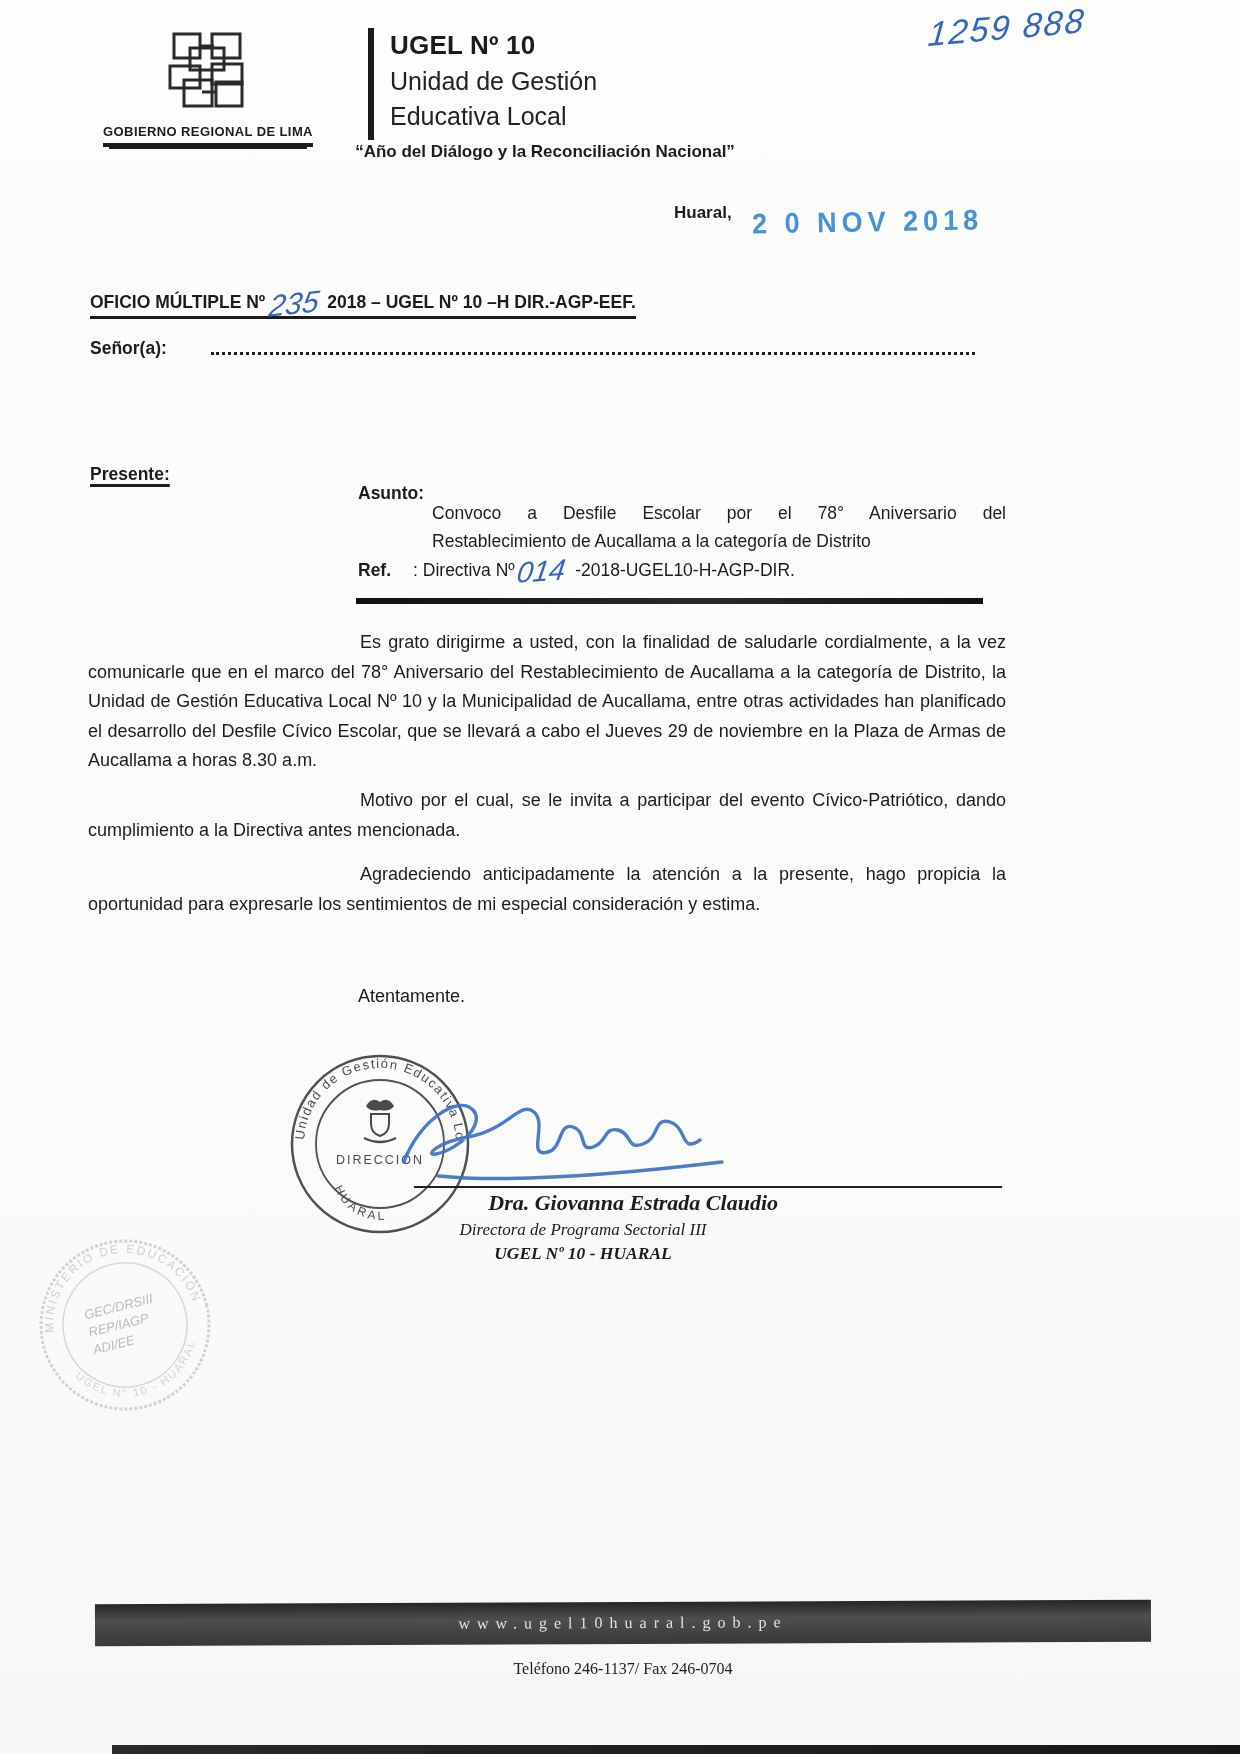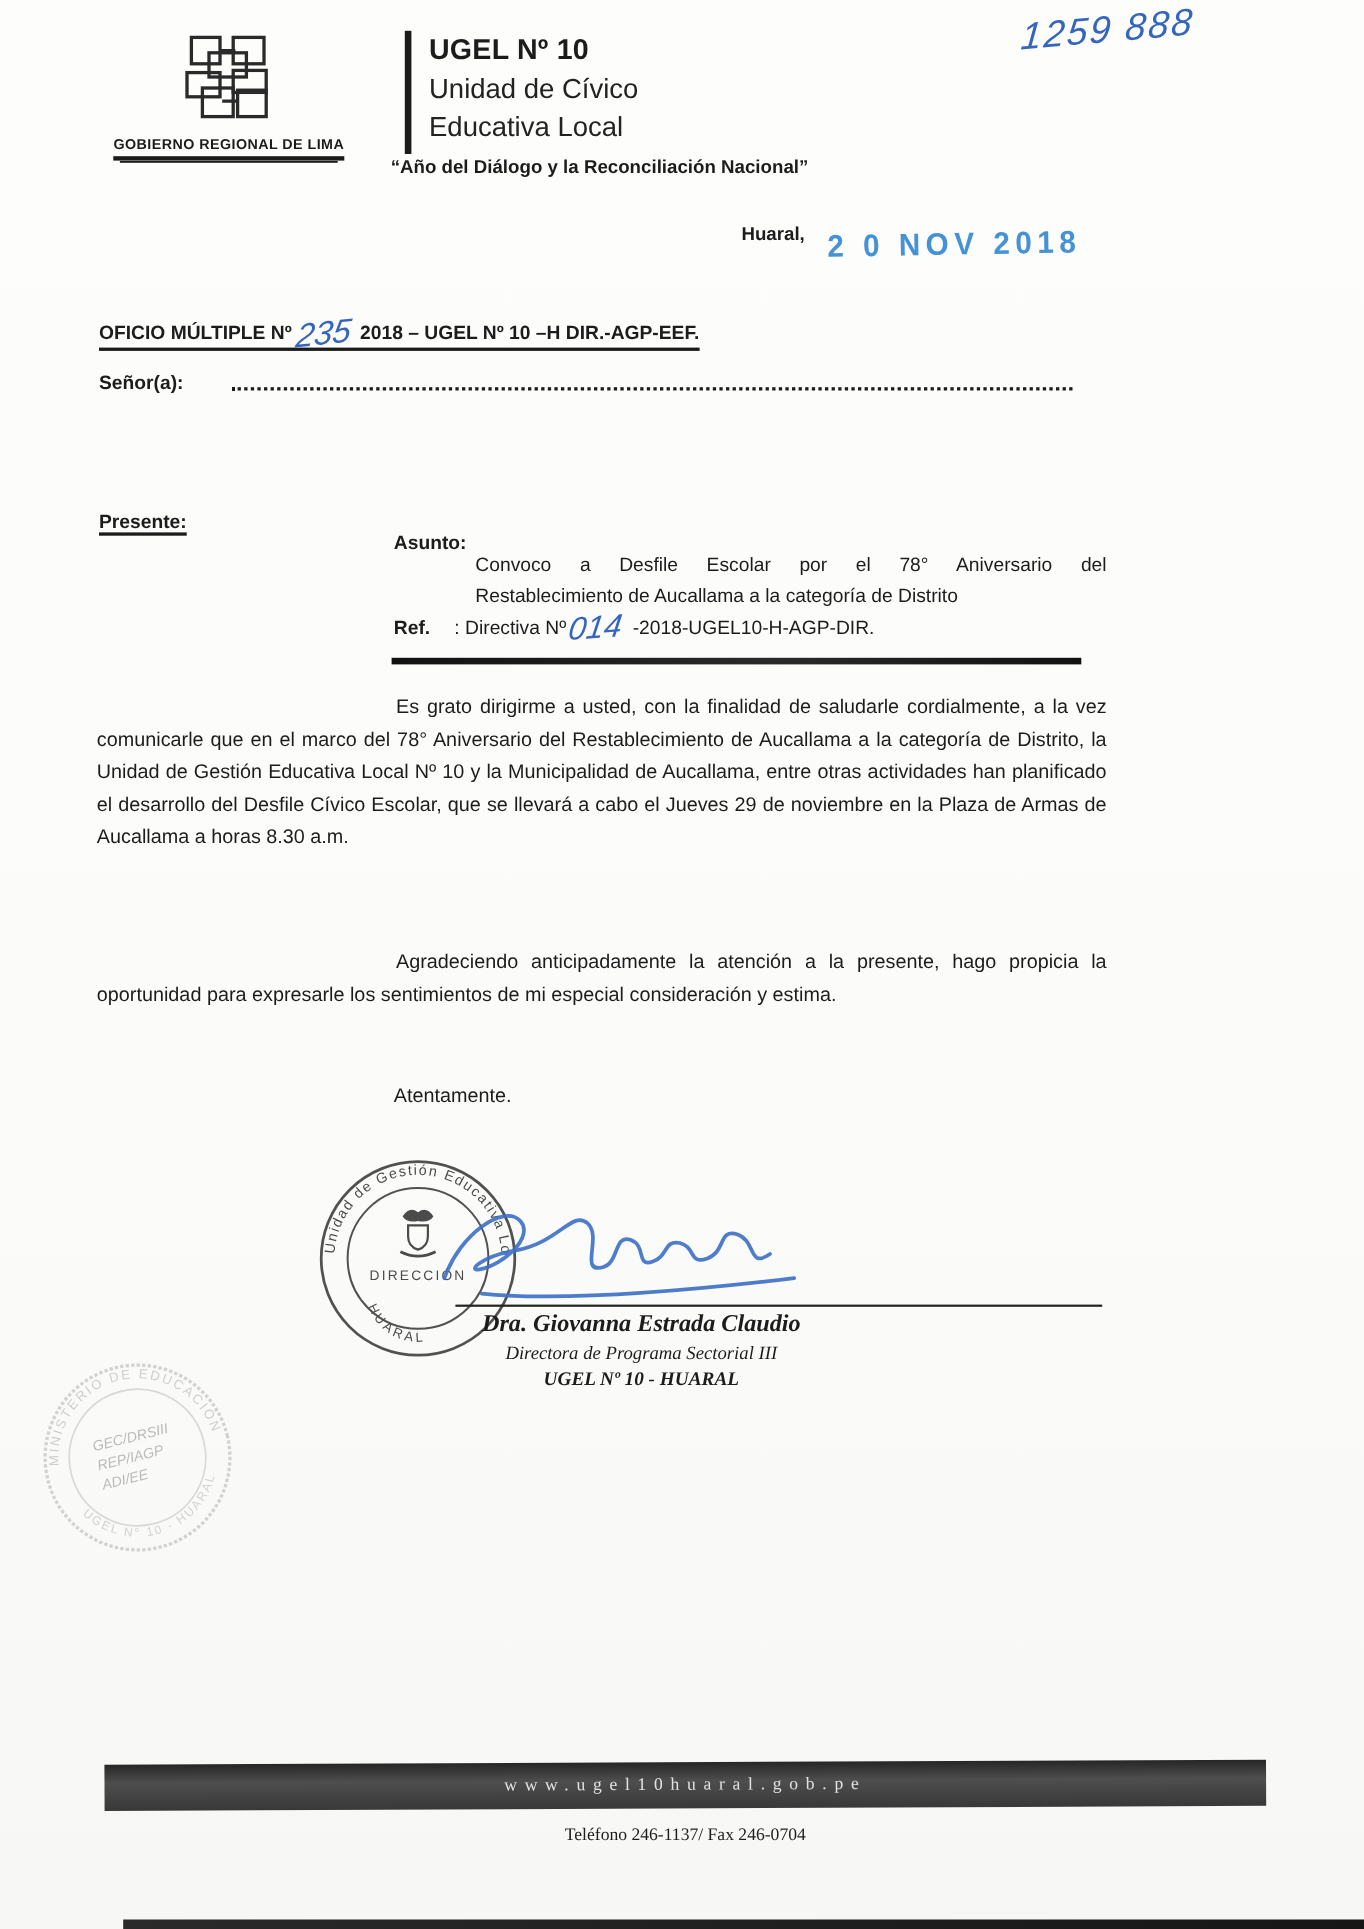--- a/index.html
+++ b/index.html
@@ -65,21 +65,21 @@
   .p1 { top:628px; text-indent:272px; }
   .p2 { top:786px; text-indent:272px; }
   .p3 { top:860px; text-indent:272px; }
   .closing { position:absolute; top:986px; left:358px; font-size:18px; }
   
   .stamp-dir { position:absolute; top:1052px; left:288px; }
   .sig-svg { position:absolute; top:1082px; left:398px; }
   .sig-line { position:absolute; top:1186px; left:414px; width:588px; border-top:2px solid #222; }
   .sig-block { position:absolute; top:1190px; left:388px; width:390px; text-align:center;
     font-family:"Liberation Serif", serif; }
-  .sig-name { font-size:22px; font-weight:bold; font-style:italic; }
+  .sig-name { font-size:22px; font-weight:bold; font-style:italic;text-align:right; }
   .sig-title { font-size:17px; font-style:italic; margin-top:4px; }
   .sig-org { font-size:17.5px; font-weight:bold; font-style:italic; margin-top:3px; }
   .stamp-left { position:absolute; top:1236px; left:36px; opacity:.55; transform:rotate(-14deg); }
   
   .footer-bar { position:absolute; top:1602px; left:95px; width:1056px; height:42px;
     background:linear-gradient(180deg,#262626 0%, #4e4e4e 40%, #383838 100%);
     display:flex; align-items:center; justify-content:center; transform:rotate(-.25deg); }
   .footer-url { color:#e3e3e3; font-family:"Liberation Serif", serif; font-size:16px;
     letter-spacing:7px; }
   .footer-phone { position:absolute; top:1660px; left:95px; width:1056px; text-align:center;
@@ -106,21 +106,21 @@
           <rect x="56" y="54" width="26" height="24"></rect>
           <line x1="40" y1="18" x2="54" y2="18"></line>
           <line x1="42" y1="64" x2="56" y2="64"></line>
         </g>
       </svg>
       <span class="org-name">GOBIERNO REGIONAL DE LIMA</span>
     </div>
     <div class="vbar"></div>
     <div class="ugel-title">
       <div class="ugel-line1">UGEL Nº 10</div>
-      <div class="ugel-line2">Unidad de Cívico</div>
+      <div class="ugel-line2">Unidad de Gestión</div>
       <div class="ugel-line3">Educativa Local</div>
     </div>
   </div>
 
   <div class="hand hand-number-top">1259 888</div>
 
   <div class="motto">“Año del Diálogo y la Reconciliación Nacional”</div>
 
   <div class="dateline">Huaral,</div>
   <div class="date-stamp">2 0 NOV 2018</div>
@@ -147,20 +147,21 @@
 
   <div class="ref">
     <span class="label">Ref.</span>
     <span>: Directiva Nº</span>
     <span class="hand hand-num">014</span>
     <span>-2018-UGEL10-H-AGP-DIR.</span>
   </div>
   <div class="thick-rule"></div>
 
   <p class="body-p p1">Es grato dirigirme a usted, con la finalidad de saludarle cordialmente, a la vez comunicarle que en el marco  del 78° Aniversario del Restablecimiento de Aucallama a la categoría de Distrito, la Unidad de Gestión Educativa Local Nº 10 y la Municipalidad de Aucallama, entre otras actividades han planificado el desarrollo del Desfile Cívico Escolar, que se llevará a cabo el Jueves 29 de noviembre en la Plaza de Armas de Aucallama a horas 8.30 a.m.</p>
+  <p class="body-p p2">Motivo por el cual, se le invita a participar del evento Cívico-Patriótico, dando cumplimiento a la Directiva antes mencionada.</p>
   <p class="body-p p3">Agradeciendo anticipadamente la atención a la  presente, hago propicia la oportunidad para expresarle los sentimientos de mi especial consideración y estima.</p>
   <div class="closing">Atentamente.</div>
 
   <svg class="stamp-dir" width="184" height="184" viewBox="0 0 184 184">
     <g opacity="0.88">
       <circle cx="92" cy="92" r="88" fill="none" stroke="#3a3a3a" stroke-width="2.5"></circle>
       <circle cx="92" cy="92" r="64" fill="none" stroke="#3a3a3a" stroke-width="1.8"></circle>
       <defs>
         <path id="ringTop" d="M 92,92 m -76,0 a 76,76 0 1,1 152,0"></path>
         <path id="ringBotIn" d="M 92,92 m -46,14 a 48,48 0 1,0 92,0"></path>

